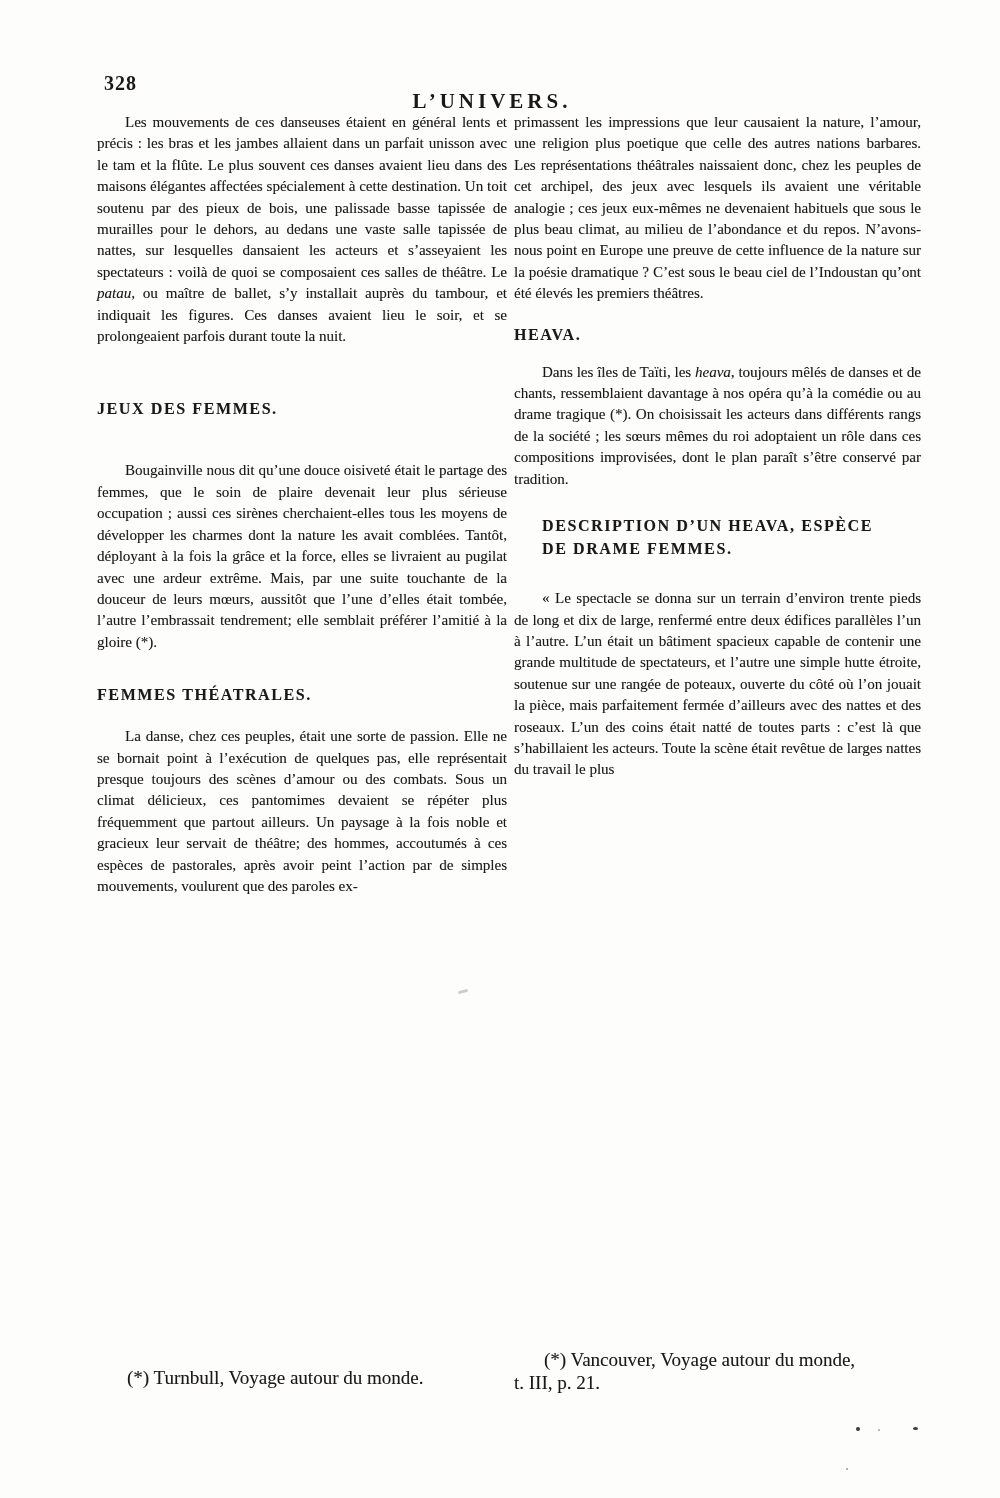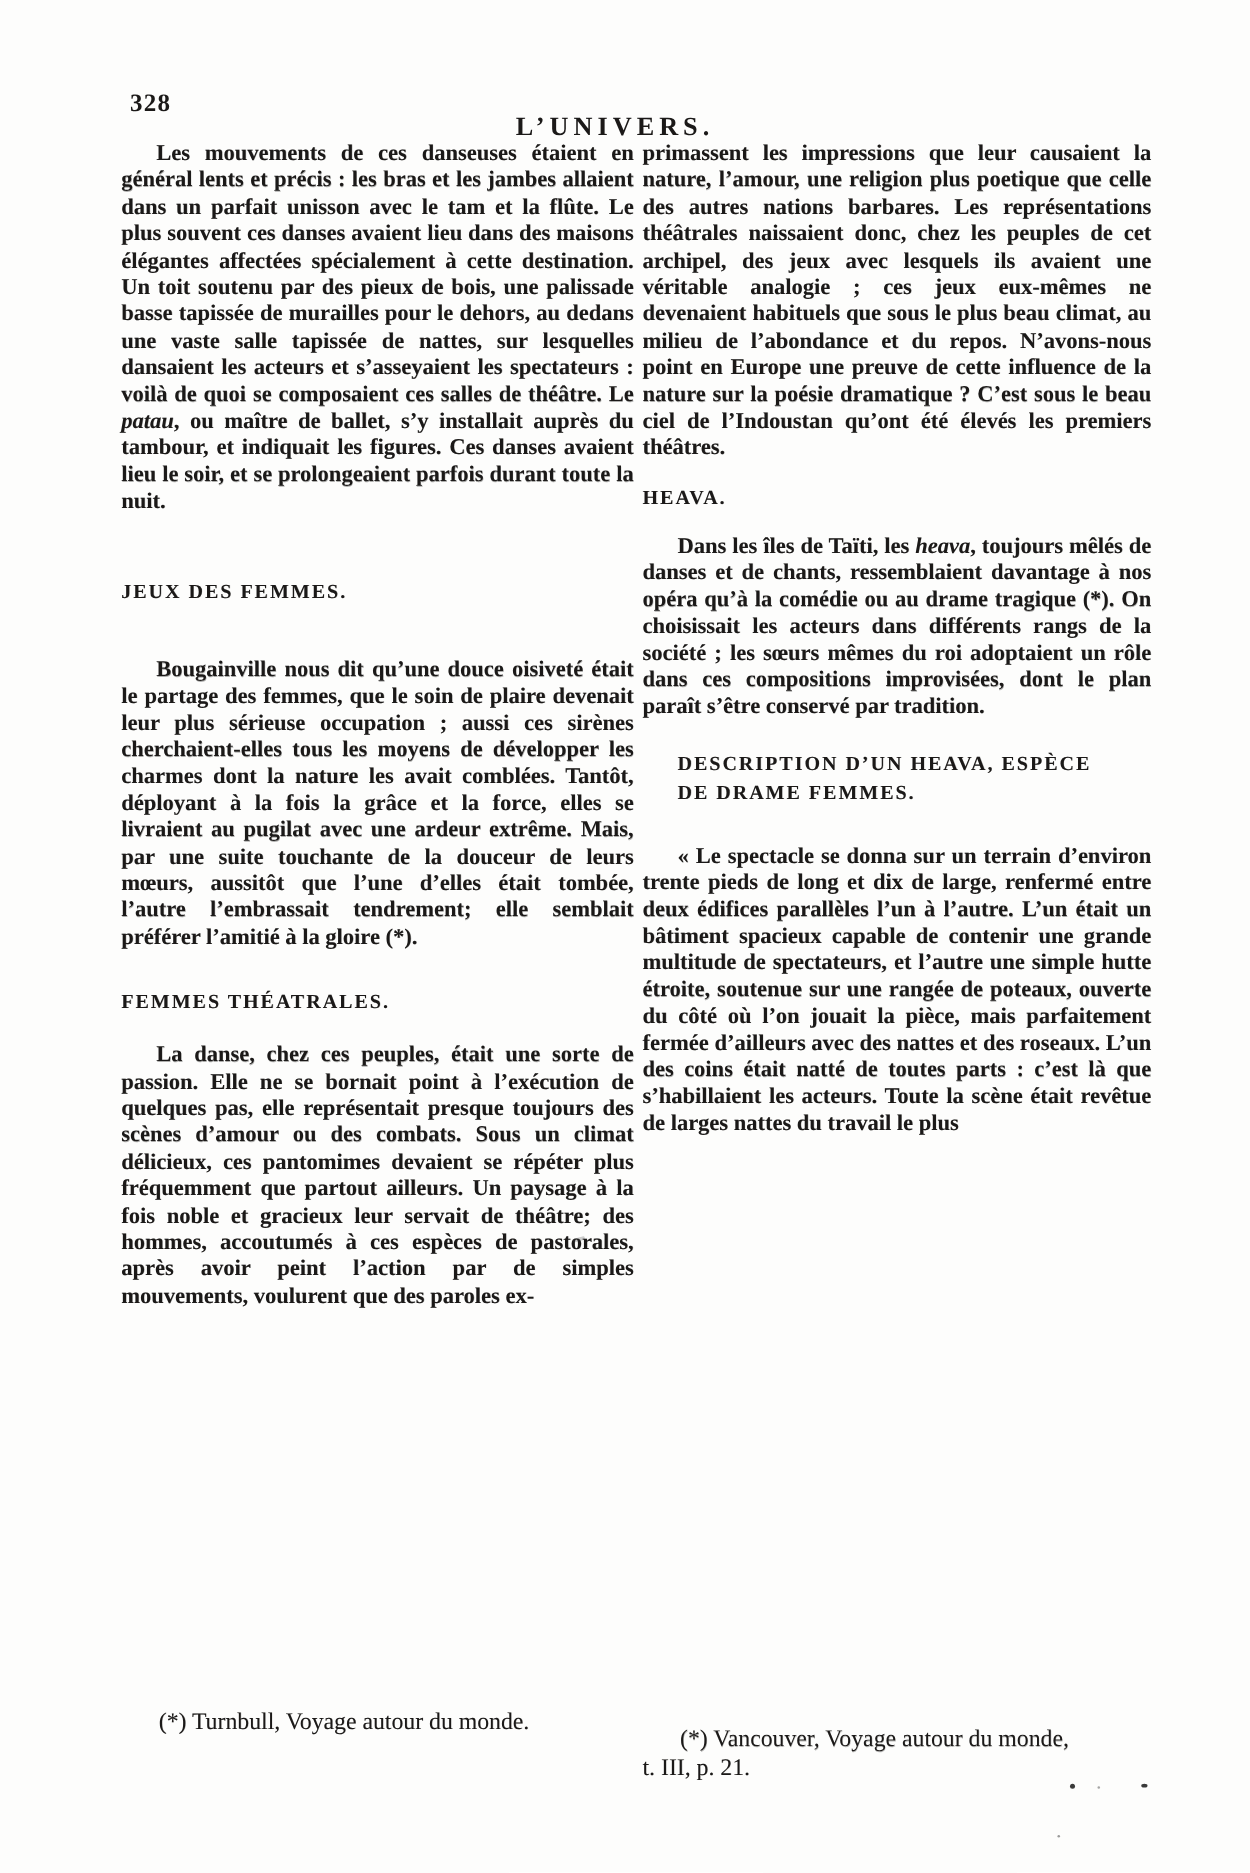--- a/index.html
+++ b/index.html
@@ -20,24 +20,23 @@
   .page-title{
     position:absolute;left:0;right:16px;top:4px;text-align:center;
     font-size:21px;font-weight:bold;letter-spacing:4px;margin-top:19px;
   }
   
   .column{position:absolute;top:112px;}
   .column.left{left:97px;width:410px;}
   .column.right{left:514px;width:407px;}
   .body-para{
     margin:0;
-    font-size:18px;line-height:21.4px;
+    font-size:15px;line-height:21.4px;
     text-align:justify;
     text-shadow:0.3px 0.3px 0 rgba(27,25,24,0.35);
-    font-weight:bold;
   }
   .indent{text-indent:28px;}
   .it{font-style:italic;}
   .section-heading{
     font-weight:bold;
     font-size:16px;line-height:23px;
     letter-spacing:1.6px;
     text-shadow:0.3px 0.3px 0 rgba(27,25,24,0.3);
     margin:0;
   }
@@ -45,21 +44,21 @@
   .h-danses{margin-top:30px;margin-bottom:20px;}
   .h-heava{margin-top:18px;margin-bottom:16px;}
   .h-description{margin-top:24px;margin-bottom:28px;padding:0 28px;}
   
   .footnote{
     position:absolute;
     font-size:19px;line-height:23px;
     text-shadow:0.3px 0.3px 0 rgba(27,25,24,0.3);
   }
   .footnote.left{top:1366px;left:97px;width:410px;}
-  .footnote.right{top:1380px;left:514px;width:407px;}
+  .footnote.right{top:1348px;left:514px;width:407px;}
   .fn-indent{text-indent:30px;}
   .fn-line{display:block;}
   
   .speck{position:absolute;background:#3a3a3a;border-radius:50%;}
   .speck.s1{left:856px;top:1427px;width:4px;height:4px;}
   .speck.s2{left:878px;top:1429px;width:2px;height:2px;opacity:.45;}
   .speck.s3{left:913px;top:1427px;width:5px;height:3px;}
   .speck.s4{left:846px;top:1468px;width:2px;height:2px;opacity:.5;}
   .speck.s5{left:458px;top:990px;width:10px;height:3px;opacity:.25;border-radius:2px;transform:rotate(-15deg);}
 </style>

